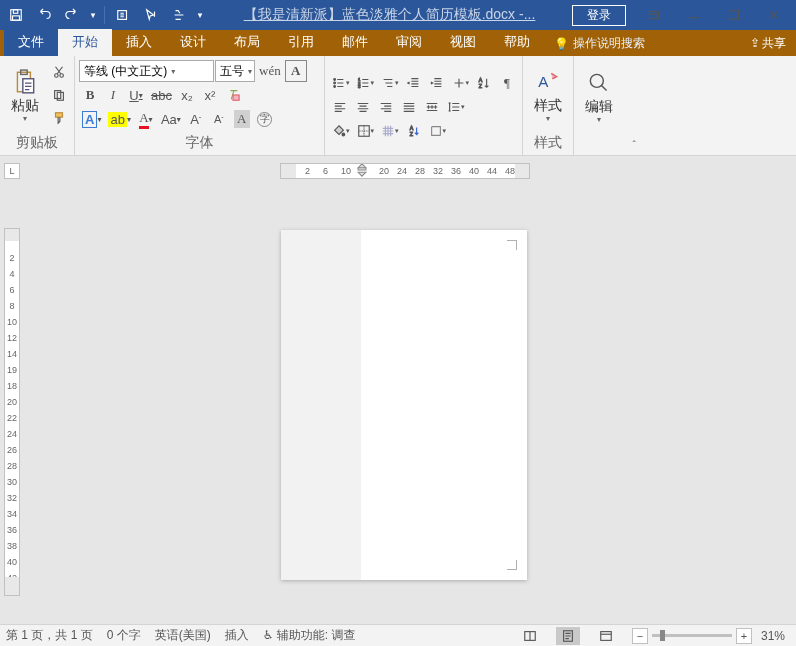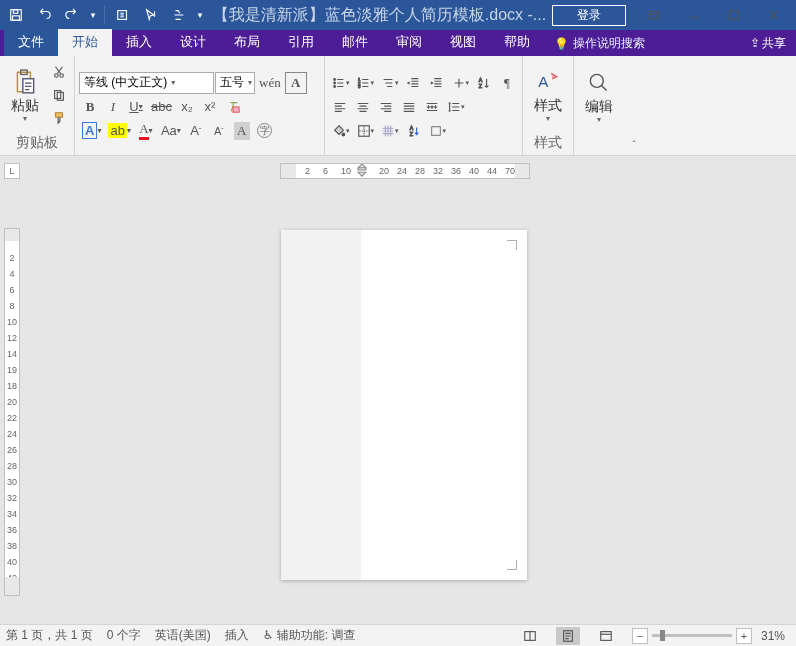--- a/index.html
+++ b/index.html
@@ -2,27 +2,27 @@
 <html><head>
 <meta charset="utf-8">
 <style>
 * { margin:0; padding:0; box-sizing:border-box; font-family:"Microsoft YaHei","Segoe UI",sans-serif; }
 body { width:796px; height:646px; background:#e6e6e6; font-size:12px; overflow:hidden; position:relative; }
 
 
 .titlebar { height:30px; background:#2b579a; color:#fff; display:flex; align-items:center; padding:0 2px; }
 .titlebar .qat { display:flex; align-items:center; gap:0; }
 .titlebar .qat .qbtn { width:28px; height:28px; display:flex; align-items:center; justify-content:center; cursor:pointer; font-size:13px; color:#fff; }
-.titlebar .title { flex:1; text-align:center; font-size:16px; color:#c8d4e7; overflow:hidden; white-space:nowrap; }
-.titlebar .login { border:1px solid #fff; padding:1px 24px; font-size:12px; cursor:pointer; margin-right:8px; }
+.titlebar .title { flex:1; text-align:center; font-size:14px; color:#c8d4e7; overflow:hidden; white-space:nowrap;text-decoration:underline; }
+.titlebar .login { border:1px solid #fff; padding:1px 14px; font-size:12px; cursor:pointer; margin-right:8px; }
 .titlebar .winbtn { width:40px; height:28px; display:flex; align-items:center; justify-content:center; cursor:pointer; font-size:12px; color:#cdd9ec; }
 .titlebar .sep { width:1px; height:18px; background:#4a6fae; margin:0 4px; }
 
 
-.tabs { height:26px; background:#4c1d95; display:flex; align-items:flex-end; color:#fff; padding-left:4px; }
+.tabs { height:26px; background:#a16207; display:flex; align-items:flex-end; color:#fff; padding-left:4px; }
 .tab { padding:4px 14px 5px; font-size:13px; cursor:pointer; }
 .tab.file { background:#2b579a; color:#fff; }
 .tab.active { background:#f3f3f3; color:#2b579a; }
 .tabs .spacer { flex:1; }
 .tabs .tell { display:flex; align-items:center; gap:4px; padding:4px 10px; font-size:12px; color:#e8eef7; cursor:text; }
 .tabs .share { padding:4px 10px; font-size:12px; cursor:pointer; }
 
 
 .ribbon { height:100px; background:#f3f3f3; border-bottom:1px solid #d4d4d4; display:flex; }
 .group { border-right:1px solid #d4d4d4; display:flex; flex-direction:column; padding:2px 4px 0; }
@@ -265,20 +265,21 @@
             </div>
           <div class="smbtn">
               <span style="background:#d0d0d0;padding:1px 3px;font-family:serif;">A</span>
             </div>
           <div class="smbtn">
               <span style="border:1px solid #888;border-radius:50%;width:15px;height:15px;display:inline-flex;align-items:center;justify-content:center;font-size:10px;">字</span>
             </div>
         </div>
       </div>
     </div>
+    <div class="group-label">字体</div>
   </div>
 
   <div class="group" style="min-width:185px;">
     <div class="group-body">
       <div class="col" style="gap:2px;">
         <div class="row">
           <div class="smbtn">
               <svg viewBox="0 0 16 16">
                 <circle cx="3" cy="4" r="1" fill="#555"></circle>
                 <circle cx="3" cy="8" r="1" fill="#555"></circle>
@@ -446,21 +447,21 @@
   <div class="tick">10</div>
   <div class="tick" style="width:10px;"></div>
   <div class="tick" style="width:10px;"></div>
   <div class="tick">20</div>
   <div class="tick">24</div>
   <div class="tick">28</div>
   <div class="tick">32</div>
   <div class="tick">36</div>
   <div class="tick">40</div>
   <div class="tick">44</div>
-  <div class="tick">70</div>
+  <div class="tick">48</div>
   <div class="tick">52</div>
   <div style="position:absolute;left:74px;top:-1px;"><svg width="12" height="18" viewBox="0 0 12 18">
         <path d="M1 12h10l-5 5z" fill="#e0e0e0" stroke="#888"></path>
         <path d="M1 6h10l-5-5z M1 6h10v3H1z" fill="#e0e0e0" stroke="#888"></path>
       </svg></div>
 </div>
 <div class="vruler">
   <div class="gray"></div>
   <div class="gray2"></div>
   <div class="vtick">2</div>

